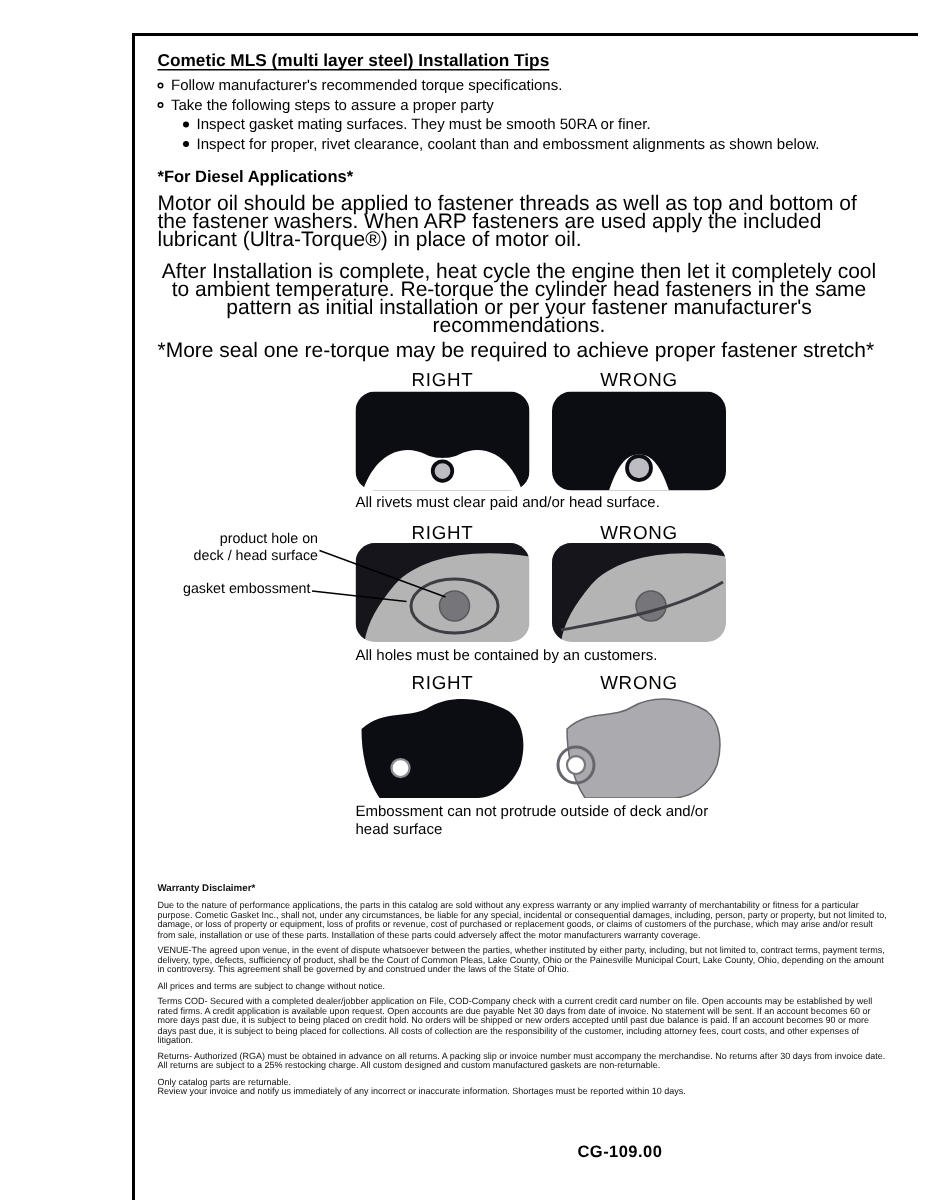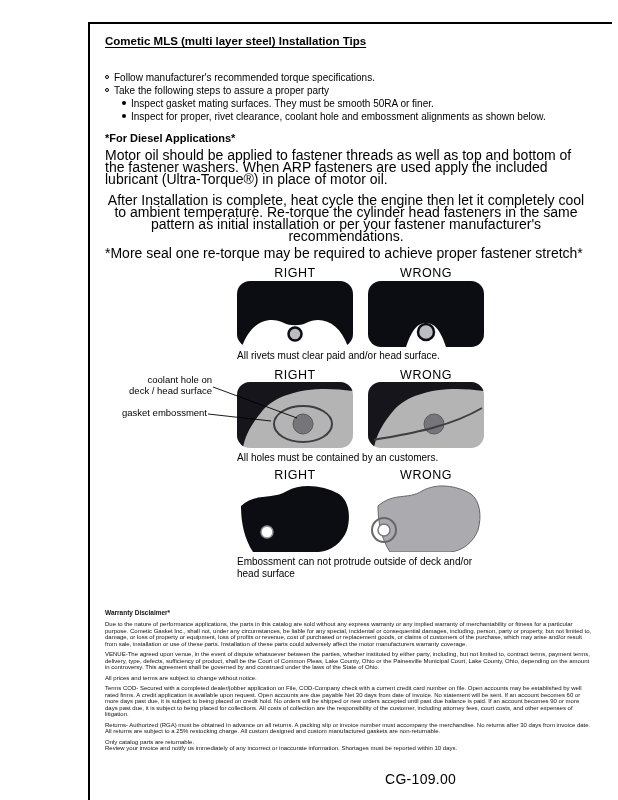--- a/index.html
+++ b/index.html
@@ -10,41 +10,41 @@
   }
   .frame {
     position:absolute; left:88px; top:22px; width:524px; height:783px;
     border-left:2px solid #000; border-top:2px solid #000;
     padding:0 10px 0 15px;
   }
   .title {
     display:inline-block; margin-top:10px; font-size:11.5px; font-weight:bold;
     line-height:15px; text-decoration:underline; text-underline-offset:2px;
   }
-  .tips { margin-top:22px; }
+  .tips { margin-top:2px; }
   .tip { display:flex; align-items:flex-start; font-size:10px; line-height:13px; }
   .tip .bo { flex:none; width:4px; height:4px; border:1px solid #000; border-radius:50%; margin:4px 5px 0 0; }
   .tip .bf { flex:none; width:4px; height:4px; background:#000; border-radius:50%; margin:4px 5px 0 0; }
   .tip.sub { margin-left:17px; }
   .diesel-heading { margin-top:9px; font-size:11px; font-weight:bold; line-height:13px; }
   .para { margin-top:4px; font-size:14px; line-height:12px; width:482px; }
   .para.p2 { margin-top:9px;text-align:center; }
   .para.note { margin-top:5px; }
   .diagrams { position:relative; margin-top:7px; height:318px; }
   .dg-label { position:absolute; width:116px; text-align:center; font-size:12.5px; line-height:14px; letter-spacing:0.5px; }
   .dg-img { position:absolute; width:116px; height:66px; display:block; }
   .dg-img.tall { height:70px; }
   .dg-caption { position:absolute; left:132px; font-size:10px; line-height:12px; }
   .callout { position:absolute; font-size:9.5px; line-height:10.5px; text-align:right; }
   .overlay { position:absolute; left:0; top:0; width:100%; height:100%; pointer-events:none; }
   .disclaimer { margin-top:25px; width:487px; color:#111; }
   .disc-head { font-size:6.5px; font-weight:bold; line-height:8px; margin-bottom:4px; }
   .disc { font-size:6px; line-height:6.5px; margin-bottom:4px; }
   .disc.tight { margin-bottom:0; }
-  .footer { margin-top:19px; margin-left:280px; font-size:14px; letter-spacing:0.3px; }
+  .footer { margin-top:30px; margin-left:280px; font-size:11px; letter-spacing:0.3px;font-weight:bold; }
 </style>
 </head>
 <body>
 
 <div class="frame">
 
   <span class="title">Cometic MLS (multi layer steel) Installation Tips</span>
 
   <div class="tips">
     <div class="tip">
@@ -54,21 +54,21 @@
     <div class="tip">
       <span class="bo"></span>
       <span>Take the following steps to assure a proper party</span>
     </div>
     <div class="tip sub">
       <span class="bf"></span>
       <span>Inspect gasket mating surfaces.  They must be smooth 50RA or finer.</span>
     </div>
     <div class="tip sub">
       <span class="bf"></span>
-      <span>Inspect for proper, rivet clearance, coolant hole and embossment alignments as shown below.</span>
+      <span>Inspect for proper, rivet clearance, coolant than and embossment alignments as shown below.</span>
     </div>
   </div>
 
   <div class="diesel-heading">*For Diesel Applications*</div>
   <p class="para">Motor oil should be applied to fastener threads as well as top and bottom of the fastener washers. When ARP fasteners are used apply the included lubricant (Ultra-Torque®) in place of motor oil.</p>
   <p class="para p2">After Installation is complete, heat cycle the engine then let it completely cool to ambient temperature. Re-torque the cylinder head fasteners in the same pattern as initial installation or per your fastener manufacturer's recommendations.</p>
   <p class="para note">*More seal one re-torque may be required to achieve proper fastener stretch*</p>
 
   <div class="diagrams">
 
@@ -108,21 +108,21 @@
           </clipPath>
         </defs>
       <rect width="116" height="66" rx="13" fill="#b4b4b4"></rect>
       <g clip-path="url(#r2b)">
         <path d="M0,0 H116 V9 C76,3 42,10 26,28 C15,41 8,53 6,66 H0 Z" fill="#15151b"></path>
       </g>
       <circle cx="66" cy="42" r="10" fill="#75757a" stroke="#595960" stroke-width="1"></circle>
       <path d="M6,58 C38,52 80,46 114,26" fill="none" stroke="#3d3d44" stroke-width="2"></path>
     </svg>
     <div class="callout" style="left:10px; top:109px; width:97px;">
-      <div>coolant hole on</div>
+      <div>product hole on</div>
       <div>deck / head surface</div>
     </div>
     <div class="callout" style="left:2px; top:142px; width:100px;">gasket embossment</div>
     <div class="dg-caption" style="top:186px;">All holes must be contained by an customers.</div>
 
     <div class="dg-label" style="left:132px; top:202px;">RIGHT</div>
     <div class="dg-label" style="left:263px; top:202px;">WRONG</div>
     <svg class="dg-img tall" style="left:132px; top:216px;" viewBox="0 0 116 70">
       <path d="M4,24 C20,10 36,18 50,9 C64,1 86,3 102,12 C112,19 114,34 110,48 C105,61 94,69 82,70 L16,70 C7,56 4,40 4,24 Z" fill="#0c0c13"></path>
       <circle cx="30" cy="50" r="6" fill="#ffffff" stroke="#8d8d93" stroke-width="1.5"></circle>

